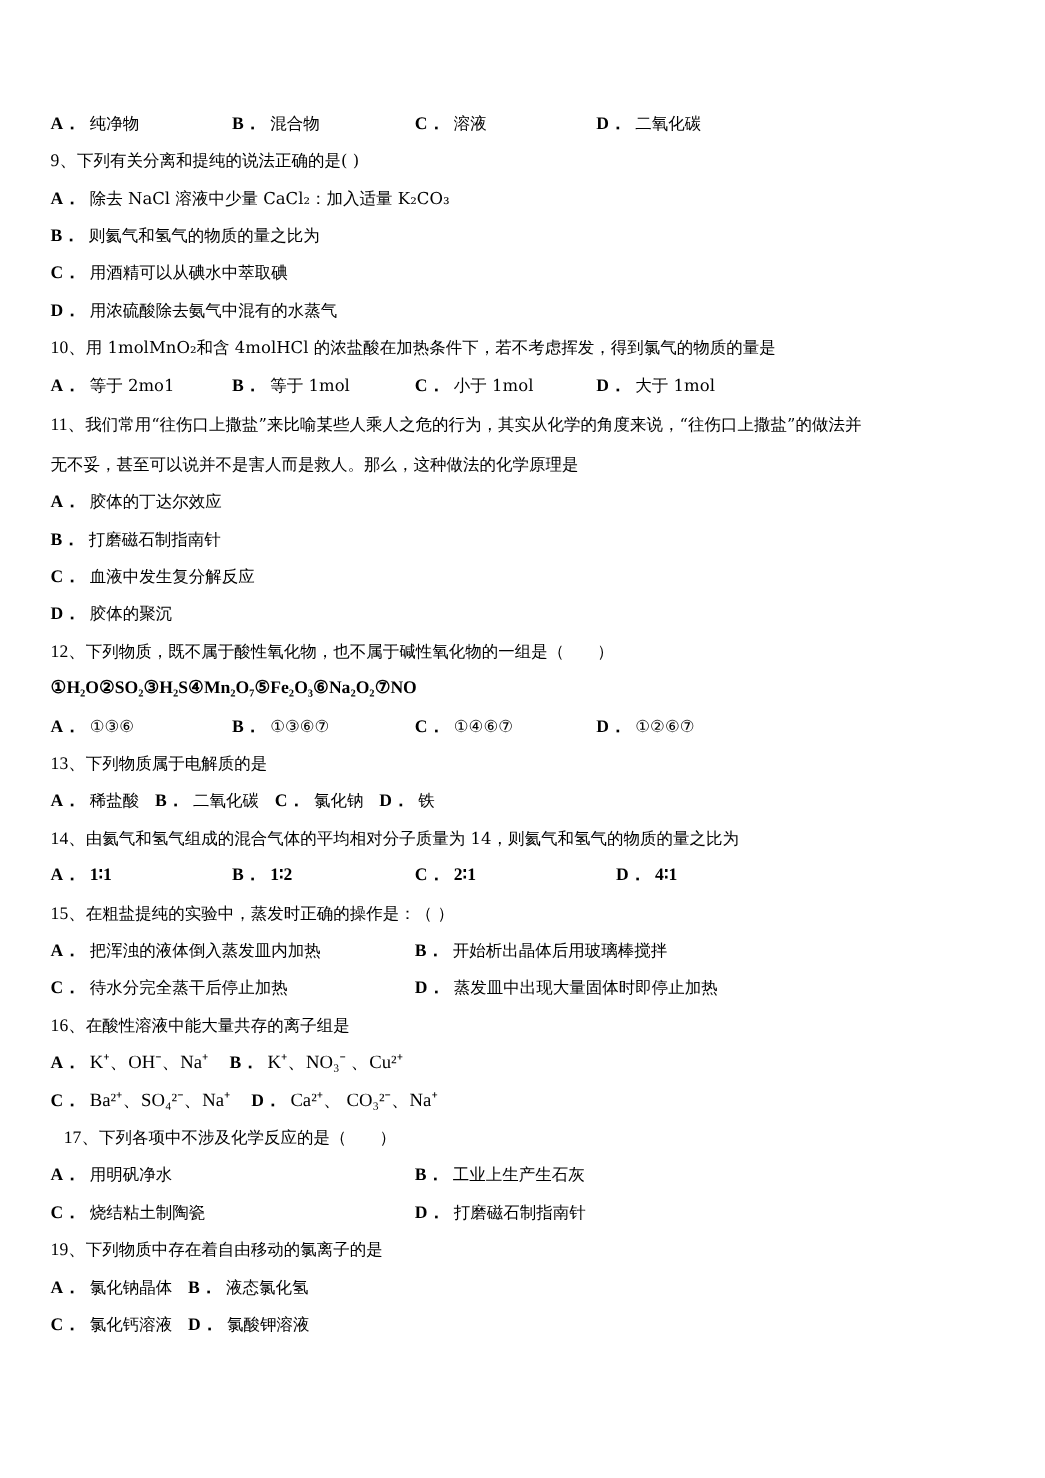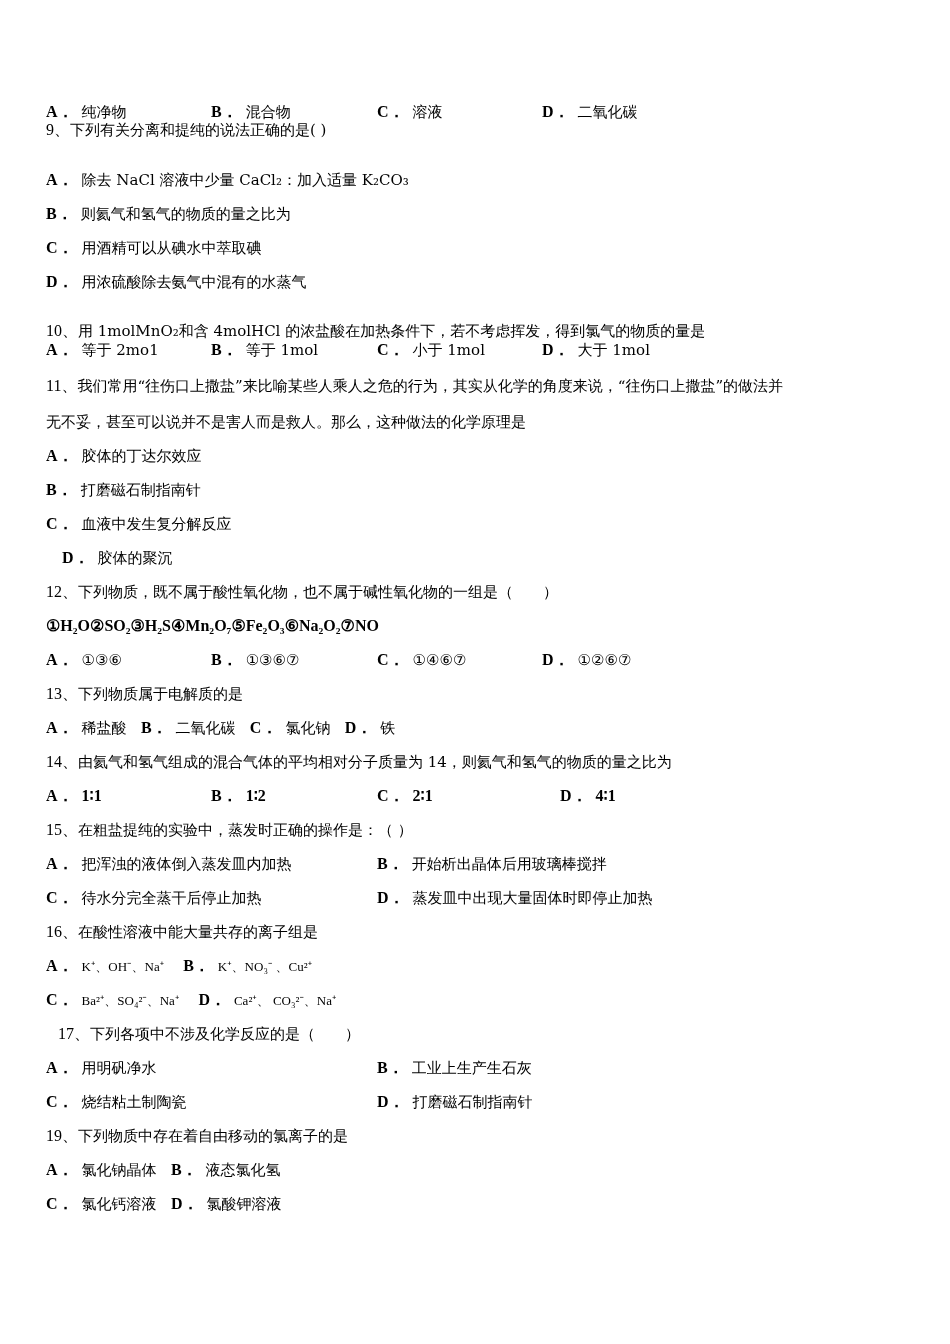--- a/index.html
+++ b/index.html
@@ -6,52 +6,52 @@
   body {
     width: 950px; height: 1344px; position: relative; overflow: hidden;
     font-family: "DejaVu Serif", "Liberation Serif", serif;
     color: #000; font-size: 15px;
   }
   .line { position: absolute; left: 46px; white-space: nowrap; line-height: 20px; height: 20px; }
   .opt { position: absolute; white-space: nowrap; }
   .lbl { font-weight: bold; font-family: "Liberation Serif", "DejaVu Serif", serif; font-size: 16px; margin-right: 8px; }
   .qnum { font-family: "Liberation Serif", serif; font-size: 16px; }
   .b { font-weight: bold; font-family: "Liberation Serif", serif; font-size: 16px; }
-  .ion { font-family: "Liberation Serif", serif; font-size: 13px; }
+  .ion { font-family: "Liberation Serif", serif; font-size: 17px; }
 </style>
 </head>
 <body>
 
 <div class="line" style="top:102px;">
   <span class="opt" style="left:0px"><span class="lbl">A．</span><span>纯净物</span></span>
   <span class="opt" style="left:165px"><span class="lbl">B．</span><span>混合物</span></span>
   <span class="opt" style="left:331px"><span class="lbl">C．</span><span>溶液</span></span>
   <span class="opt" style="left:496px"><span class="lbl">D．</span><span>二氧化碳</span></span>
 </div>
 
-<div class="line" style="top:120px;"><span class="qnum">9、</span><span>下列有关分离和提纯的说法正确的是( )</span></div>
+<div class="line" style="top:136px;"><span class="qnum">9、</span><span>下列有关分离和提纯的说法正确的是( )</span></div>
 <div class="line" style="top:170px;"><span class="lbl">A．</span><span>除去 NaCl 溶液中少量 CaCl₂：加入适量 K₂CO₃</span></div>
 <div class="line" style="top:204px;"><span class="lbl">B．</span><span>则氦气和氢气的物质的量之比为</span></div>
 <div class="line" style="top:238px;"><span class="lbl">C．</span><span>用酒精可以从碘水中萃取碘</span></div>
 <div class="line" style="top:272px;"><span class="lbl">D．</span><span>用浓硫酸除去氨气中混有的水蒸气</span></div>
 
-<div class="line" style="top:306px;margin-top:15px;"><span class="qnum">10、</span><span>用 1molMnO₂和含 4molHCl 的浓盐酸在加热条件下，若不考虑挥发，得到氯气的物质的量是</span></div>
+<div class="line" style="top:306px;"><span class="qnum">10、</span><span>用 1molMnO₂和含 4molHCl 的浓盐酸在加热条件下，若不考虑挥发，得到氯气的物质的量是</span></div>
 <div class="line" style="top:340px;">
   <span class="opt" style="left:0px"><span class="lbl">A．</span><span>等于 2mo1</span></span>
   <span class="opt" style="left:165px"><span class="lbl">B．</span><span>等于 1mol</span></span>
   <span class="opt" style="left:331px"><span class="lbl">C．</span><span>小于 1mol</span></span>
   <span class="opt" style="left:496px"><span class="lbl">D．</span><span>大于 1mol</span></span>
 </div>
 
 <div class="line" style="top:376px;"><span class="qnum">11、</span><span>我们常用“往伤口上撒盐”来比喻某些人乘人之危的行为，其实从化学的角度来说，“往伤口上撒盐”的做法并</span></div>
 <div class="line" style="top:412px;"><span>无不妥，甚至可以说并不是害人而是救人。那么，这种做法的化学原理是</span></div>
 <div class="line" style="top:446px;"><span class="lbl">A．</span><span>胶体的丁达尔效应</span></div>
 <div class="line" style="top:480px;"><span class="lbl">B．</span><span>打磨磁石制指南针</span></div>
 <div class="line" style="top:514px;"><span class="lbl">C．</span><span>血液中发生复分解反应</span></div>
-<div class="line" style="top:548px;margin-left:16px;"><span class="lbl">D．</span><span>胶体的聚沉</span></div>
+<div class="line" style="top:548px;"><span class="lbl">D．</span><span>胶体的聚沉</span></div>
 
 <div class="line" style="top:582px;"><span class="qnum">12、</span><span>下列物质，既不属于酸性氧化物，也不属于碱性氧化物的一组是（　　）</span></div>
 <div class="line b" style="top:616px;"><span>①H₂O②SO₂③H₂S④Mn₂O₇⑤Fe₂O₃⑥Na₂O₂⑦NO</span></div>
 <div class="line" style="top:650px;">
   <span class="opt" style="left:0px"><span class="lbl">A．</span><span>①③⑥</span></span>
   <span class="opt" style="left:165px"><span class="lbl">B．</span><span>①③⑥⑦</span></span>
   <span class="opt" style="left:331px"><span class="lbl">C．</span><span>①④⑥⑦</span></span>
   <span class="opt" style="left:496px"><span class="lbl">D．</span><span>①②⑥⑦</span></span>
 </div>
 

